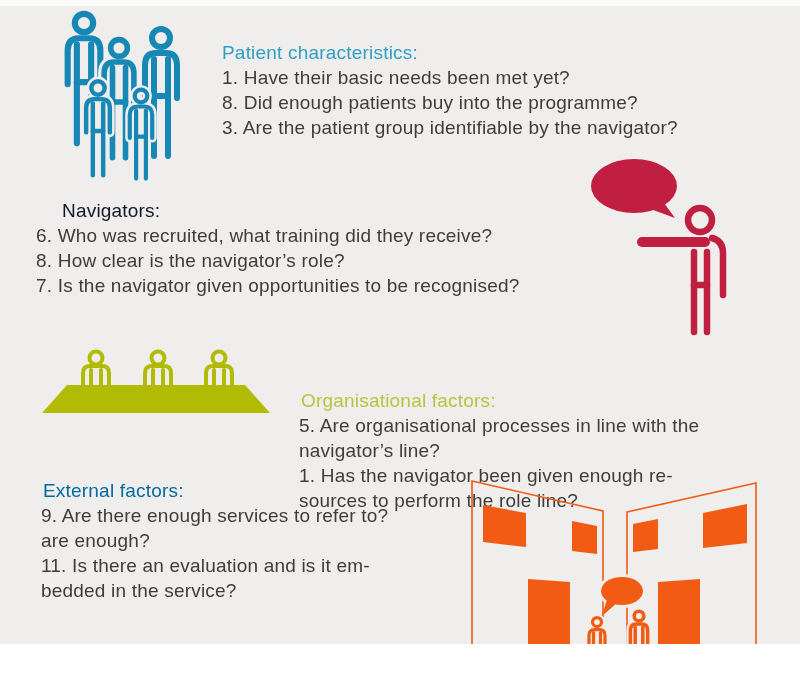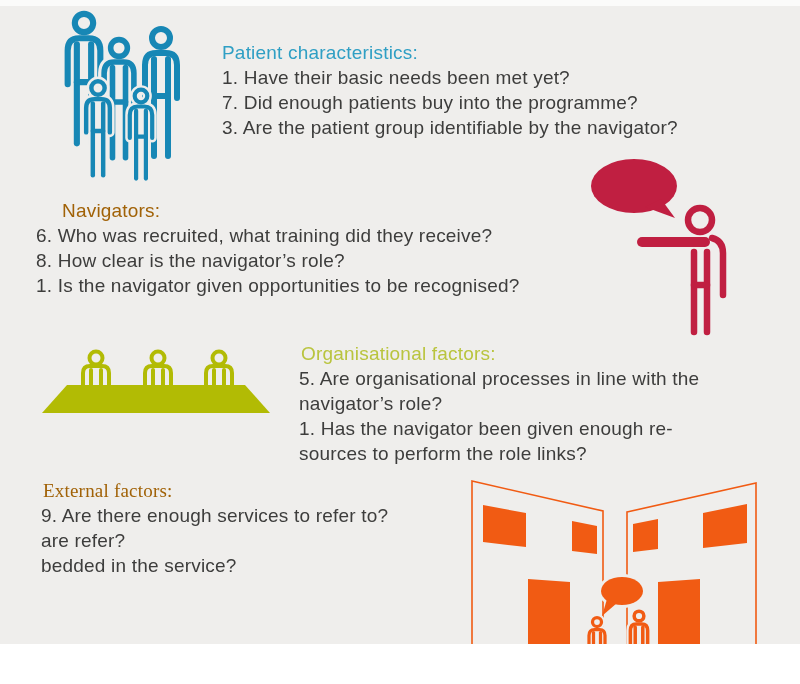--- a/index.html
+++ b/index.html
@@ -11,21 +11,21 @@
   .top-strip{position:absolute;left:0;top:0;width:800px;height:6px;background:#fbfbfa;}
   .text-block{
     position:absolute;font-size:19px;line-height:25px;letter-spacing:0.2px;
     color:#3d3d3c;white-space:nowrap;
   }
   .heading{font-weight:normal;}
   #s1-text{left:222px;top:40px;}
   #s2-text{left:36px;top:198px;}
   #s2-text .heading{margin-left:7px;}
   #s3-text{left:299px;top:341px;}
-  #s3-text .heading{margin-left:2px;}
+  #s3-text .heading{margin-left:2px;margin-top:47px;}
   #s4-text{left:41px;top:478px;}
   #s4-text .heading{margin-left:2px;}
   .icon-svg{position:absolute;display:block;}
   #s1-icon{left:48px;top:4px;}
   #s2-icon{left:585px;top:155px;}
   #s3-icon{left:30px;top:338px;}
   #s4-icon{left:455px;top:462px;}
 </style>
 </head>
 <body>
@@ -58,44 +58,44 @@
     <use href="#person" transform="translate(50,84) scale(0.74)" fill="none" stroke="currentColor" stroke-width="6" stroke-linecap="round"></use>
     <g style="color: rgb(239, 238, 236);">
       <use href="#person" transform="translate(93,92) scale(0.70)" fill="none" stroke="currentColor" stroke-width="13" stroke-linecap="round"></use>
     </g>
     <use href="#person" transform="translate(93,92) scale(0.70)" fill="none" stroke="currentColor" stroke-width="6" stroke-linecap="round"></use>
   </svg>
 
   <div id="s1-text" class="text-block">
     <div class="heading" style="color: rgb(47, 159, 196);">Patient characteristics:</div>
     <div class="line">1. Have their basic needs been met yet?</div>
-    <div class="line">7. Did enough patients buy into the programme?</div>
+    <div class="line">8. Did enough patients buy into the programme?</div>
     <div class="line">3. Are the patient group identifiable by the navigator?</div>
   </div>
 
   <svg id="s2-icon" class="icon-svg" width="200" height="185" viewBox="0 0 200 185" style="color: rgb(192, 31, 65);">
     <g fill="currentColor" stroke="none">
       <ellipse cx="49" cy="31" rx="43" ry="27"></ellipse>
       <path d="M60,52 L90,63 L76,44 Z"></path>
     </g>
     <g fill="none" stroke="currentColor" stroke-linecap="round">
       <circle cx="115" cy="65" r="12" stroke-width="6.5"></circle>
       <path d="M57,87 H120" stroke-width="10"></path>
       <path d="M127,83 Q138,86 138,98 V140" stroke-width="6.5"></path>
       <path d="M109,97 V177" stroke-width="6.5"></path>
       <path d="M122,97 V177" stroke-width="6.5"></path>
       <path d="M109,130 H122" stroke-width="6.5"></path>
     </g>
   </svg>
 
   <div id="s2-text" class="text-block">
-    <div class="heading" style="color: #a16207; margin-left: 26px;">Navigators:</div>
+    <div class="heading" style="color: #0f172a; margin-left: 26px;">Navigators:</div>
     <div class="line">6. Who was recruited, what training did they receive?</div>
     <div class="line">8. How clear is the navigator’s role?</div>
-    <div class="line">1. Is the navigator given opportunities to be recognised?</div>
+    <div class="line">7. Is the navigator given opportunities to be recognised?</div>
   </div>
 
   <svg id="s3-icon" class="icon-svg" width="250" height="82" viewBox="0 0 250 82" style="color: rgb(178, 187, 4);">
     <g fill="none" stroke="currentColor" stroke-width="4" stroke-linecap="round">
       <circle cx="66" cy="20" r="6.5"></circle>
       <path d="M53,49 V35 Q53,28 60,28 H72 Q79,28 79,35 V49"></path>
       <path d="M61,32 V49"></path>
       <path d="M71,32 V49"></path>
     </g>
     <g fill="none" stroke="currentColor" stroke-width="4" stroke-linecap="round">
@@ -109,23 +109,23 @@
       <path d="M176,49 V35 Q176,28 183,28 H195 Q202,28 202,35 V49"></path>
       <path d="M184,32 V49"></path>
       <path d="M194,32 V49"></path>
     </g>
     <polygon points="37,47 215,47 240,75 12,75" fill="currentColor" stroke="none"></polygon>
   </svg>
 
   <div id="s3-text" class="text-block">
     <div class="heading" style="color: rgb(185, 196, 62);">Organisational factors:</div>
     <div class="line">5. Are organisational processes in line with the</div>
-    <div class="line">navigator’s role?</div>
+    <div class="line">navigator’s line?</div>
     <div class="line">1. Has the navigator been given enough re-</div>
-    <div class="line">sources to perform the role links?</div>
+    <div class="line">sources to perform the role line?</div>
   </div>
 
   <svg id="s4-icon" class="icon-svg" width="345" height="222" viewBox="0 0 345 222" style="color: rgb(241, 91, 19);">
     <g fill="none" stroke="currentColor" stroke-width="1.6">
       <polygon points="17,19 148,49 148,186 17,198"></polygon>
       <polygon points="172,50 301,21 301,199 172,186"></polygon>
     </g>
     <g fill="currentColor" stroke="none">
       <polygon points="28,43 71,51 71,85 28,80"></polygon>
       <polygon points="117,59 142,64 142,92 117,89"></polygon>
@@ -143,18 +143,19 @@
     <g>
       <ellipse cx="167" cy="129" rx="24" ry="17" style="fill: rgb(239, 238, 236);"></ellipse>
       <g fill="currentColor" stroke="none">
         <ellipse cx="167" cy="129" rx="21" ry="14"></ellipse>
         <path d="M152,137 L147,154 L162,141 Z"></path>
       </g>
     </g>
   </svg>
 
   <div id="s4-text" class="text-block">
-    <div class="heading" style="color: #a16207; font-family: Liberation Serif, serif;">External factors:</div>
+    <div class="heading" style="color: #0369a1;">External factors:</div>
     <div class="line">9. Are there enough services to refer to?</div>
-    <div class="line">are refer?</div>
+    <div class="line">are enough?</div>
+    <div class="line">11. Is there an evaluation and is it em-</div>
     <div class="line">bedded in the service?</div>
   </div>
 </div>
 
 </body></html>

